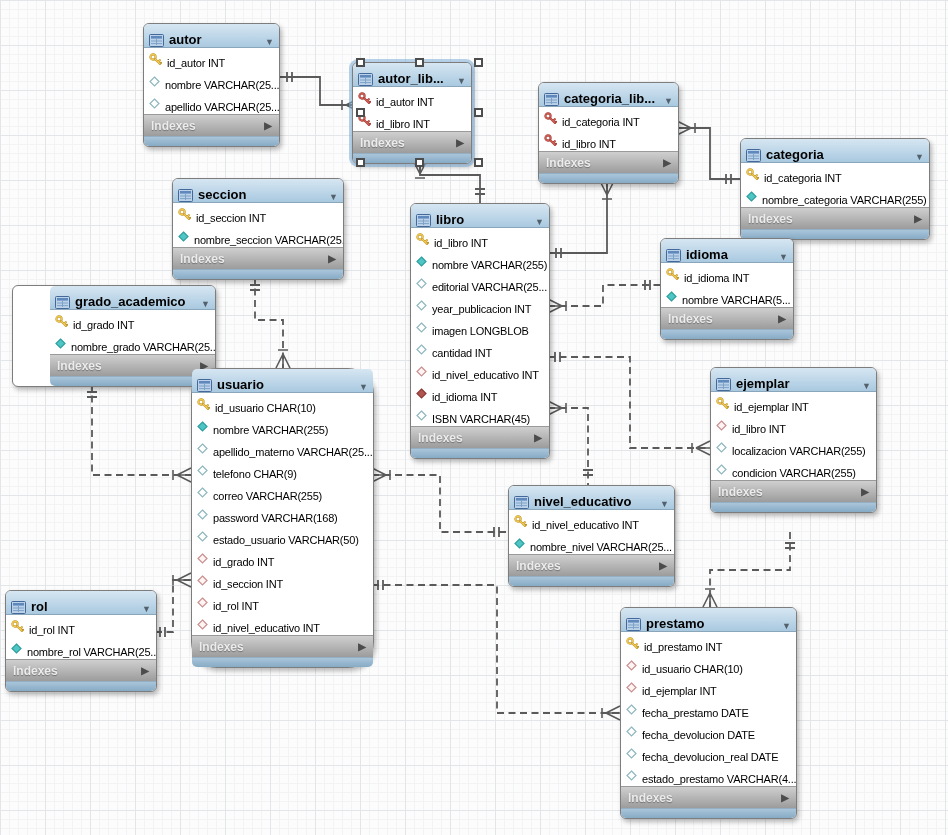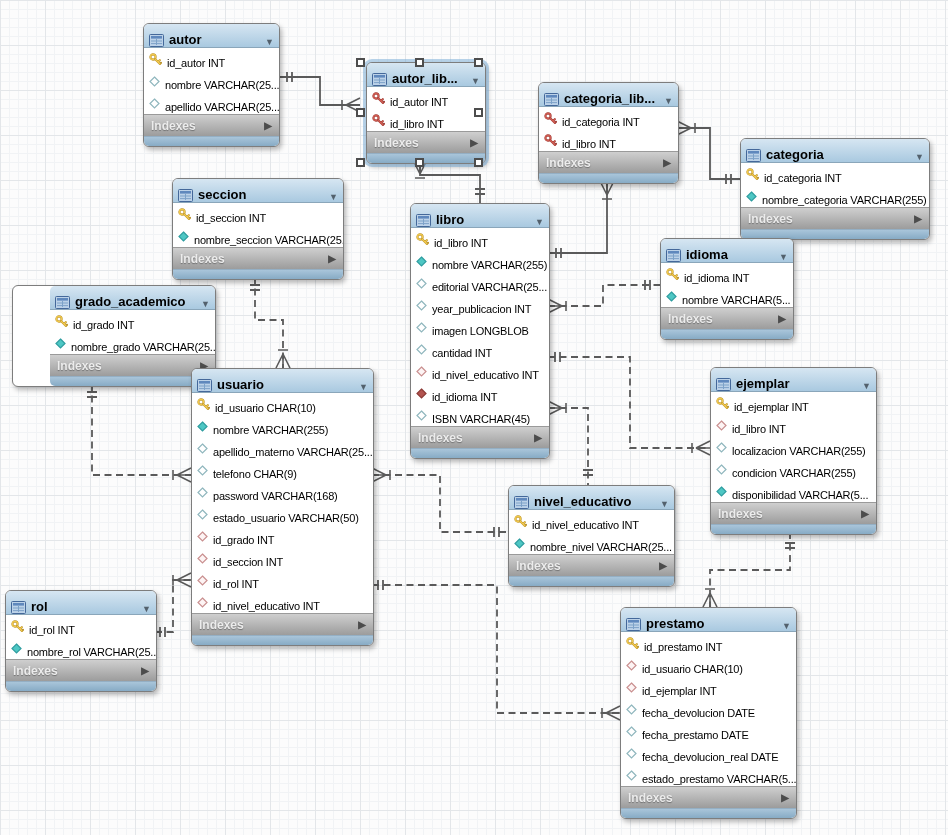--- a/index.html
+++ b/index.html
@@ -161,21 +161,21 @@
             </svg>
           </span>
           <span class="ctext">apellido VARCHAR(25...</span>
         </div>
         <div class="tindexes">
           <span>Indexes</span>
           <span class="iarrow">▶</span>
         </div>
         <div class="tfoot"></div>
       </div>
-      <div class="tbl selected" style="left: 366px; top: 62px; width: 118px;">
+      <div class="tbl selected" style="left: 352px; top: 62px; width: 118px;">
         <div class="thead">
           <span class="rowicon">
             <svg width="15" height="13" viewBox="0 0 15 13">
               <rect x="0.5" y="0.5" width="14" height="12" rx="1" fill="#bcd2e8" stroke="#44689a"></rect>
               <rect x="2" y="2" width="11" height="2.6" fill="#5f88bd"></rect>
               <path d="M2 7 H13 M2 9.6 H13 M7.5 5 V11" stroke="#7da2c8" stroke-width="1" fill="none"></path>
             </svg>
           </span>
           <span class="ttitle">autor_lib...</span>
           <span class="tarrow">▼</span>
@@ -482,21 +482,21 @@
             </svg>
           </span>
           <span class="ctext">nombre_grado VARCHAR(25...</span>
         </div>
         <div class="tindexes">
           <span>Indexes</span>
           <span class="iarrow">▶</span>
         </div>
         <div class="tfoot"></div>
       </div>
-      <div class="tbl" style="left: 191px; top: 368px; width: 181px;">
+      <div class="tbl" style="left: 191px; top: 368px; width: 181px; border-radius: 26px;">
         <div class="thead">
           <span class="rowicon">
             <svg width="15" height="13" viewBox="0 0 15 13">
               <rect x="0.5" y="0.5" width="14" height="12" rx="1" fill="#bcd2e8" stroke="#44689a"></rect>
               <rect x="2" y="2" width="11" height="2.6" fill="#5f88bd"></rect>
               <path d="M2 7 H13 M2 9.6 H13 M7.5 5 V11" stroke="#7da2c8" stroke-width="1" fill="none"></path>
             </svg>
           </span>
           <span class="ttitle">usuario</span>
           <span class="tarrow">▼</span>
@@ -535,20 +535,28 @@
             </svg>
           </span>
           <span class="ctext">telefono CHAR(9)</span>
         </div>
         <div class="trow">
           <span class="rowicon">
             <svg width="11" height="11" viewBox="0 0 11 11">
               <path d="M5.5 1 L10 5.5 L5.5 10 L1 5.5 Z" fill="#ffffff" stroke="#8fb6bd" stroke-width="1.2"></path>
             </svg>
           </span>
+          <span class="ctext">correo VARCHAR(255)</span>
+        </div>
+        <div class="trow">
+          <span class="rowicon">
+            <svg width="11" height="11" viewBox="0 0 11 11">
+              <path d="M5.5 1 L10 5.5 L5.5 10 L1 5.5 Z" fill="#ffffff" stroke="#8fb6bd" stroke-width="1.2"></path>
+            </svg>
+          </span>
           <span class="ctext">password VARCHAR(168)</span>
         </div>
         <div class="trow">
           <span class="rowicon">
             <svg width="11" height="11" viewBox="0 0 11 11">
               <path d="M5.5 1 L10 5.5 L5.5 10 L1 5.5 Z" fill="#ffffff" stroke="#8fb6bd" stroke-width="1.2"></path>
             </svg>
           </span>
           <span class="ctext">estado_usuario VARCHAR(50)</span>
         </div>
@@ -630,100 +638,92 @@
           <span class="ctext">localizacion VARCHAR(255)</span>
         </div>
         <div class="trow">
           <span class="rowicon">
             <svg width="11" height="11" viewBox="0 0 11 11">
               <path d="M5.5 1 L10 5.5 L5.5 10 L1 5.5 Z" fill="#ffffff" stroke="#8fb6bd" stroke-width="1.2"></path>
             </svg>
           </span>
           <span class="ctext">condicion VARCHAR(255)</span>
         </div>
+        <div class="tindexes">
+          <span>Indexes</span>
+          <span class="iarrow">▶</span>
+        </div>
+        <div class="tfoot"></div>
+      </div>
+      <div class="tbl" style="left: 508px; top: 485px; width: 165px;">
+        <div class="thead">
+          <span class="rowicon">
+            <svg width="15" height="13" viewBox="0 0 15 13">
+              <rect x="0.5" y="0.5" width="14" height="12" rx="1" fill="#bcd2e8" stroke="#44689a"></rect>
+              <rect x="2" y="2" width="11" height="2.6" fill="#5f88bd"></rect>
+              <path d="M2 7 H13 M2 9.6 H13 M7.5 5 V11" stroke="#7da2c8" stroke-width="1" fill="none"></path>
+            </svg>
+          </span>
+          <span class="ttitle">nivel_educativo</span>
+          <span class="tarrow">▼</span>
+        </div>
+        <div class="trow">
+          <span class="rowicon">
+            <svg width="13" height="13" viewBox="0 0 13 13">
+              <circle cx="4" cy="4" r="2.6" fill="none" stroke="#b8912d" stroke-width="2.1"></circle>
+              <circle cx="4" cy="4" r="2.6" fill="none" stroke="#f2c94c" stroke-width="1.1"></circle>
+              <path d="M6 6 L11 11 M9 9 L10.8 7.2 M10.9 10.9 L12 9.8" fill="none" stroke="#b8912d" stroke-width="2.1" stroke-linecap="round"></path>
+              <path d="M6 6 L11 11 M9 9 L10.8 7.2" fill="none" stroke="#f2c94c" stroke-width="1.1" stroke-linecap="round"></path>
+            </svg>
+          </span>
+          <span class="ctext">id_nivel_educativo INT</span>
+        </div>
         <div class="trow">
           <span class="rowicon">
             <svg width="11" height="11" viewBox="0 0 11 11">
               <path d="M5.5 1 L10 5.5 L5.5 10 L1 5.5 Z" fill="#4ec7c4" stroke="#2f9da0" stroke-width="1.2"></path>
             </svg>
           </span>
-          <span class="ctext">disponibilidad VARCHAR(5...</span>
-        </div>
-        <div class="tindexes">
-          <span>Indexes</span>
-          <span class="iarrow">▶</span>
-        </div>
-        <div class="tfoot"></div>
-      </div>
-      <div class="tbl" style="left: 508px; top: 485px; width: 165px;">
-        <div class="thead">
-          <span class="rowicon">
-            <svg width="15" height="13" viewBox="0 0 15 13">
-              <rect x="0.5" y="0.5" width="14" height="12" rx="1" fill="#bcd2e8" stroke="#44689a"></rect>
-              <rect x="2" y="2" width="11" height="2.6" fill="#5f88bd"></rect>
-              <path d="M2 7 H13 M2 9.6 H13 M7.5 5 V11" stroke="#7da2c8" stroke-width="1" fill="none"></path>
-            </svg>
-          </span>
-          <span class="ttitle">nivel_educativo</span>
-          <span class="tarrow">▼</span>
-        </div>
-        <div class="trow">
-          <span class="rowicon">
-            <svg width="13" height="13" viewBox="0 0 13 13">
-              <circle cx="4" cy="4" r="2.6" fill="none" stroke="#b8912d" stroke-width="2.1"></circle>
-              <circle cx="4" cy="4" r="2.6" fill="none" stroke="#f2c94c" stroke-width="1.1"></circle>
-              <path d="M6 6 L11 11 M9 9 L10.8 7.2 M10.9 10.9 L12 9.8" fill="none" stroke="#b8912d" stroke-width="2.1" stroke-linecap="round"></path>
-              <path d="M6 6 L11 11 M9 9 L10.8 7.2" fill="none" stroke="#f2c94c" stroke-width="1.1" stroke-linecap="round"></path>
-            </svg>
-          </span>
-          <span class="ctext">id_nivel_educativo INT</span>
+          <span class="ctext">nombre_nivel VARCHAR(25...</span>
+        </div>
+        <div class="tindexes">
+          <span>Indexes</span>
+          <span class="iarrow">▶</span>
+        </div>
+        <div class="tfoot"></div>
+      </div>
+      <div class="tbl" style="left: 5px; top: 590px; width: 150px;">
+        <div class="thead">
+          <span class="rowicon">
+            <svg width="15" height="13" viewBox="0 0 15 13">
+              <rect x="0.5" y="0.5" width="14" height="12" rx="1" fill="#bcd2e8" stroke="#44689a"></rect>
+              <rect x="2" y="2" width="11" height="2.6" fill="#5f88bd"></rect>
+              <path d="M2 7 H13 M2 9.6 H13 M7.5 5 V11" stroke="#7da2c8" stroke-width="1" fill="none"></path>
+            </svg>
+          </span>
+          <span class="ttitle">rol</span>
+          <span class="tarrow">▼</span>
+        </div>
+        <div class="trow">
+          <span class="rowicon">
+            <svg width="13" height="13" viewBox="0 0 13 13">
+              <circle cx="4" cy="4" r="2.6" fill="none" stroke="#b8912d" stroke-width="2.1"></circle>
+              <circle cx="4" cy="4" r="2.6" fill="none" stroke="#f2c94c" stroke-width="1.1"></circle>
+              <path d="M6 6 L11 11 M9 9 L10.8 7.2 M10.9 10.9 L12 9.8" fill="none" stroke="#b8912d" stroke-width="2.1" stroke-linecap="round"></path>
+              <path d="M6 6 L11 11 M9 9 L10.8 7.2" fill="none" stroke="#f2c94c" stroke-width="1.1" stroke-linecap="round"></path>
+            </svg>
+          </span>
+          <span class="ctext">id_rol INT</span>
         </div>
         <div class="trow">
           <span class="rowicon">
             <svg width="11" height="11" viewBox="0 0 11 11">
               <path d="M5.5 1 L10 5.5 L5.5 10 L1 5.5 Z" fill="#4ec7c4" stroke="#2f9da0" stroke-width="1.2"></path>
             </svg>
           </span>
-          <span class="ctext">nombre_nivel VARCHAR(25...</span>
-        </div>
-        <div class="tindexes">
-          <span>Indexes</span>
-          <span class="iarrow">▶</span>
-        </div>
-        <div class="tfoot"></div>
-      </div>
-      <div class="tbl" style="left: 5px; top: 590px; width: 150px;">
-        <div class="thead">
-          <span class="rowicon">
-            <svg width="15" height="13" viewBox="0 0 15 13">
-              <rect x="0.5" y="0.5" width="14" height="12" rx="1" fill="#bcd2e8" stroke="#44689a"></rect>
-              <rect x="2" y="2" width="11" height="2.6" fill="#5f88bd"></rect>
-              <path d="M2 7 H13 M2 9.6 H13 M7.5 5 V11" stroke="#7da2c8" stroke-width="1" fill="none"></path>
-            </svg>
-          </span>
-          <span class="ttitle">rol</span>
-          <span class="tarrow">▼</span>
-        </div>
-        <div class="trow">
-          <span class="rowicon">
-            <svg width="13" height="13" viewBox="0 0 13 13">
-              <circle cx="4" cy="4" r="2.6" fill="none" stroke="#b8912d" stroke-width="2.1"></circle>
-              <circle cx="4" cy="4" r="2.6" fill="none" stroke="#f2c94c" stroke-width="1.1"></circle>
-              <path d="M6 6 L11 11 M9 9 L10.8 7.2 M10.9 10.9 L12 9.8" fill="none" stroke="#b8912d" stroke-width="2.1" stroke-linecap="round"></path>
-              <path d="M6 6 L11 11 M9 9 L10.8 7.2" fill="none" stroke="#f2c94c" stroke-width="1.1" stroke-linecap="round"></path>
-            </svg>
-          </span>
-          <span class="ctext">id_rol INT</span>
-        </div>
-        <div class="trow">
-          <span class="rowicon">
-            <svg width="11" height="11" viewBox="0 0 11 11">
-              <path d="M5.5 1 L10 5.5 L5.5 10 L1 5.5 Z" fill="#4ec7c4" stroke="#2f9da0" stroke-width="1.2"></path>
-            </svg>
-          </span>
           <span class="ctext">nombre_rol VARCHAR(25...</span>
         </div>
         <div class="tindexes">
           <span>Indexes</span>
           <span class="iarrow">▶</span>
         </div>
         <div class="tfoot"></div>
       </div>
       <div class="tbl" style="left: 620px; top: 607px; width: 175px;">
         <div class="thead">
@@ -763,45 +763,45 @@
             </svg>
           </span>
           <span class="ctext">id_ejemplar INT</span>
         </div>
         <div class="trow">
           <span class="rowicon">
             <svg width="11" height="11" viewBox="0 0 11 11">
               <path d="M5.5 1 L10 5.5 L5.5 10 L1 5.5 Z" fill="#ffffff" stroke="#8fb6bd" stroke-width="1.2"></path>
             </svg>
           </span>
+          <span class="ctext">fecha_prestamo DATE</span>
+        </div>
+        <div class="trow">
+          <span class="rowicon">
+            <svg width="11" height="11" viewBox="0 0 11 11">
+              <path d="M5.5 1 L10 5.5 L5.5 10 L1 5.5 Z" fill="#ffffff" stroke="#8fb6bd" stroke-width="1.2"></path>
+            </svg>
+          </span>
           <span class="ctext">fecha_devolucion DATE</span>
         </div>
         <div class="trow">
           <span class="rowicon">
             <svg width="11" height="11" viewBox="0 0 11 11">
               <path d="M5.5 1 L10 5.5 L5.5 10 L1 5.5 Z" fill="#ffffff" stroke="#8fb6bd" stroke-width="1.2"></path>
             </svg>
           </span>
-          <span class="ctext">fecha_prestamo DATE</span>
-        </div>
-        <div class="trow">
-          <span class="rowicon">
-            <svg width="11" height="11" viewBox="0 0 11 11">
-              <path d="M5.5 1 L10 5.5 L5.5 10 L1 5.5 Z" fill="#ffffff" stroke="#8fb6bd" stroke-width="1.2"></path>
-            </svg>
-          </span>
           <span class="ctext">fecha_devolucion_real DATE</span>
         </div>
         <div class="trow">
           <span class="rowicon">
             <svg width="11" height="11" viewBox="0 0 11 11">
               <path d="M5.5 1 L10 5.5 L5.5 10 L1 5.5 Z" fill="#ffffff" stroke="#8fb6bd" stroke-width="1.2"></path>
             </svg>
           </span>
-          <span class="ctext">estado_prestamo VARCHAR(5...</span>
+          <span class="ctext">estado_prestamo VARCHAR(4...</span>
         </div>
         <div class="tindexes">
           <span>Indexes</span>
           <span class="iarrow">▶</span>
         </div>
         <div class="tfoot"></div>
       </div>
     </div>
   <div id="handles">
       <div class="handle" style="left: 355.5px; top: 57.5px;"></div>

